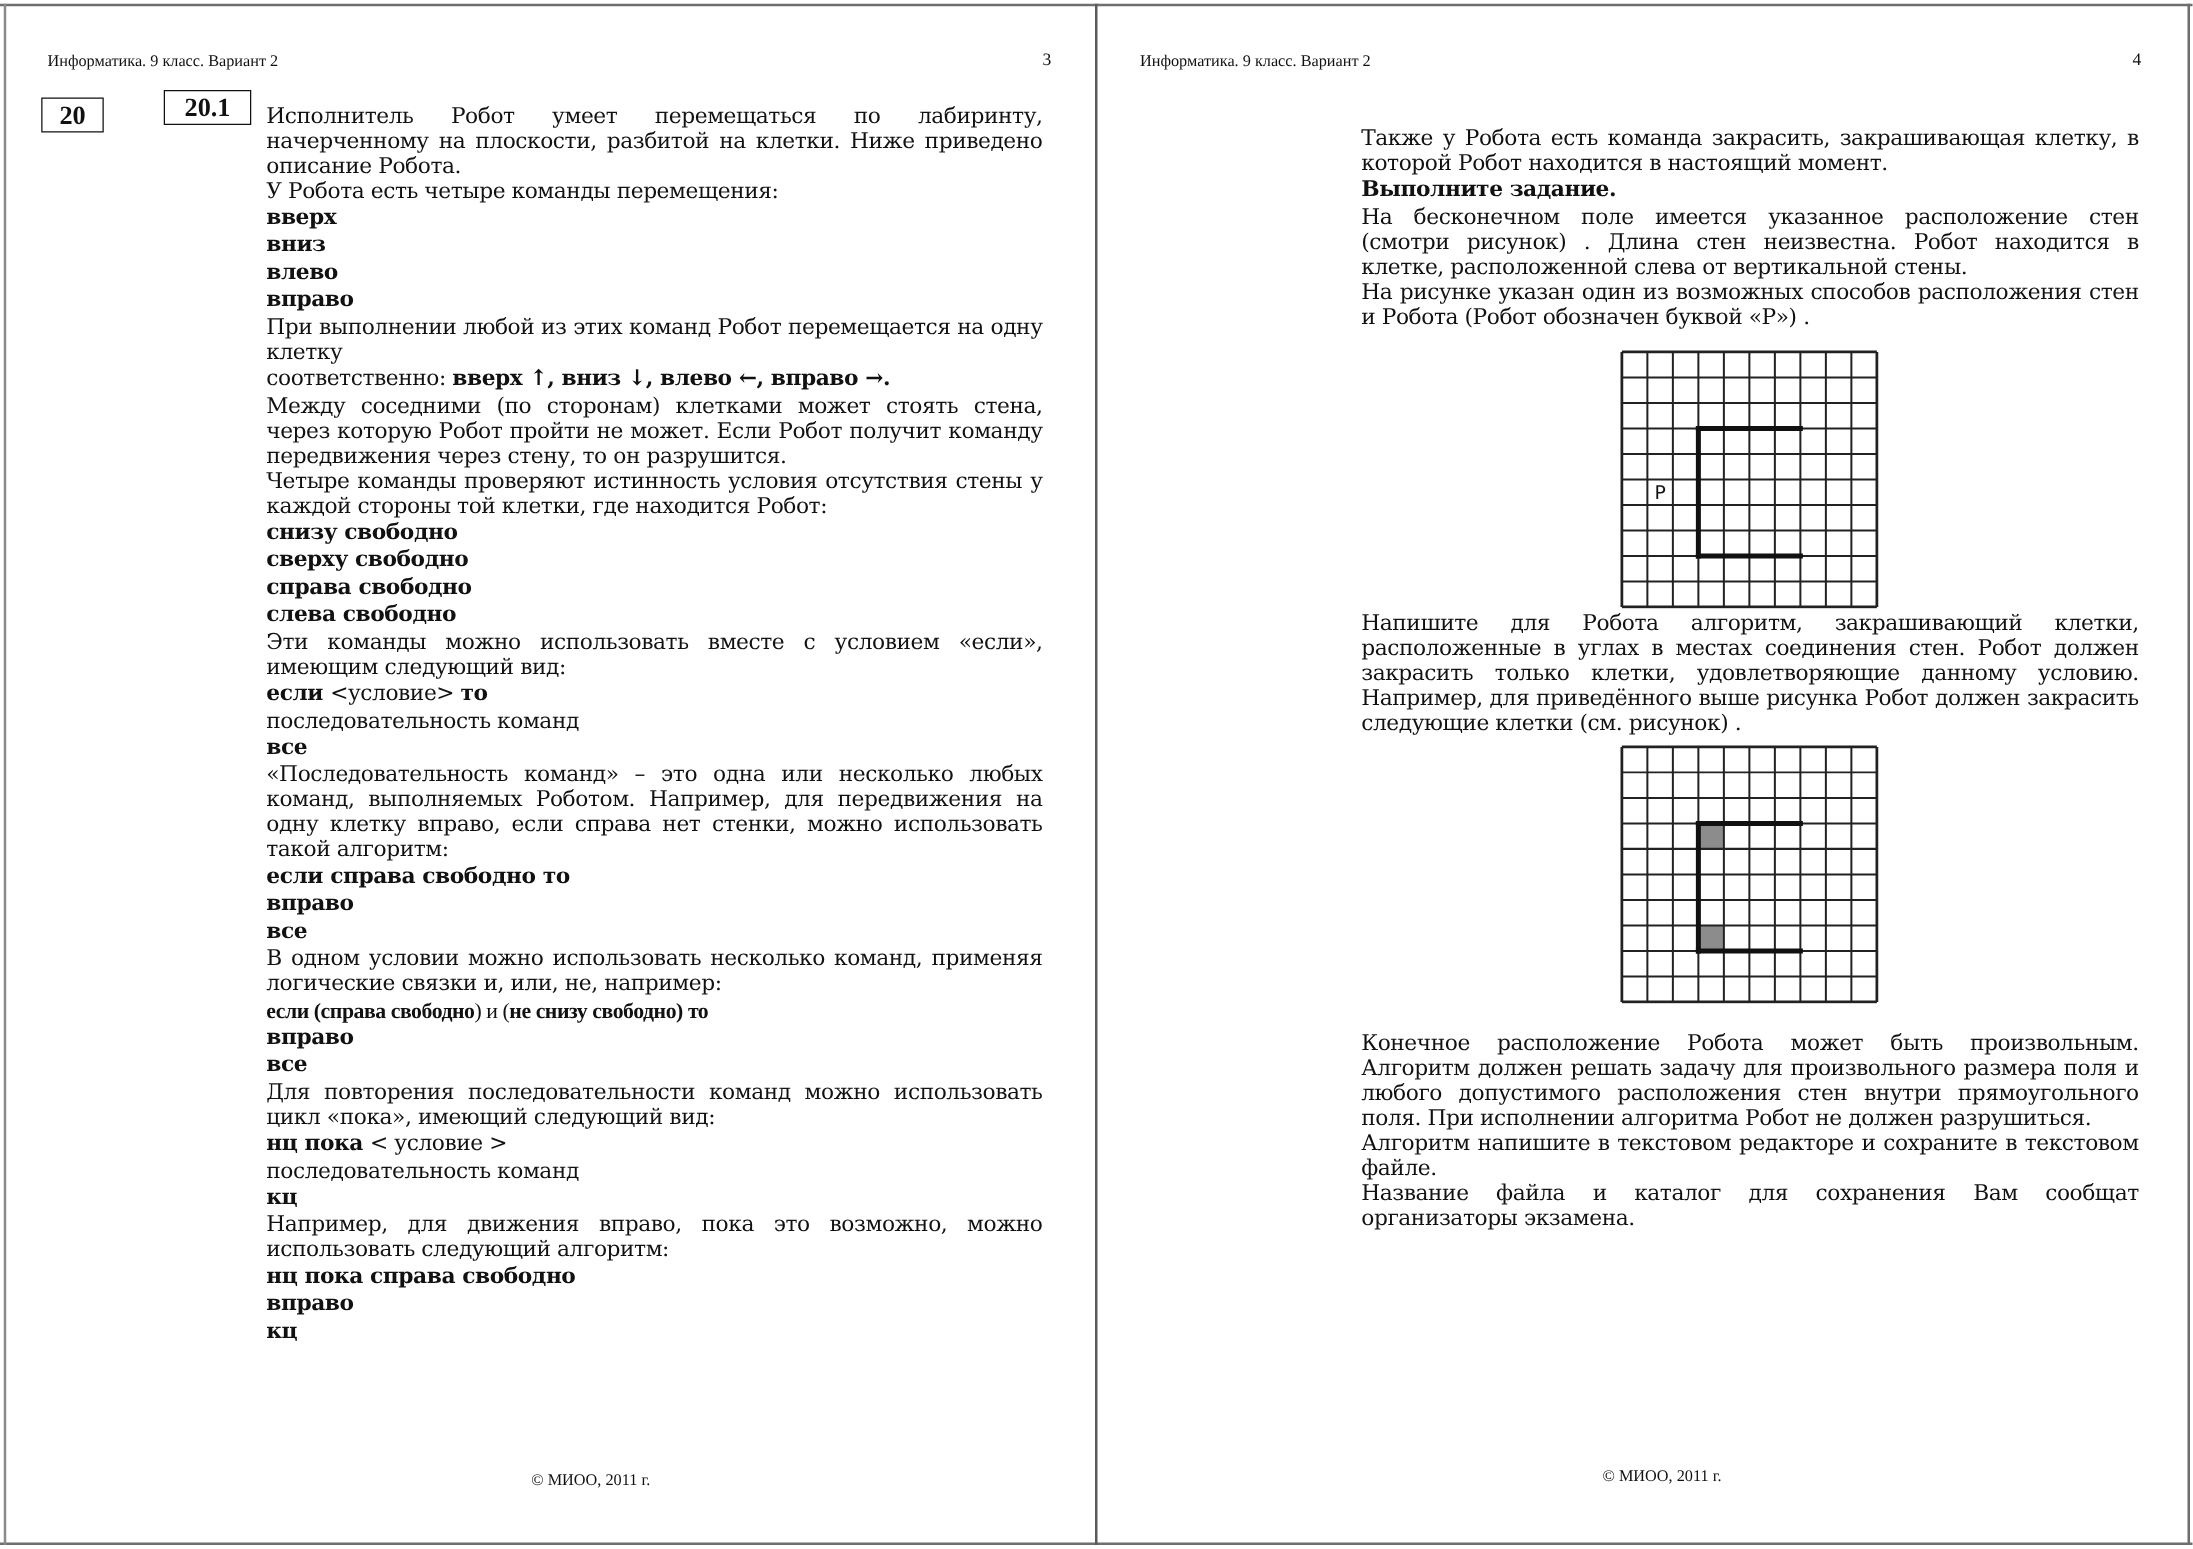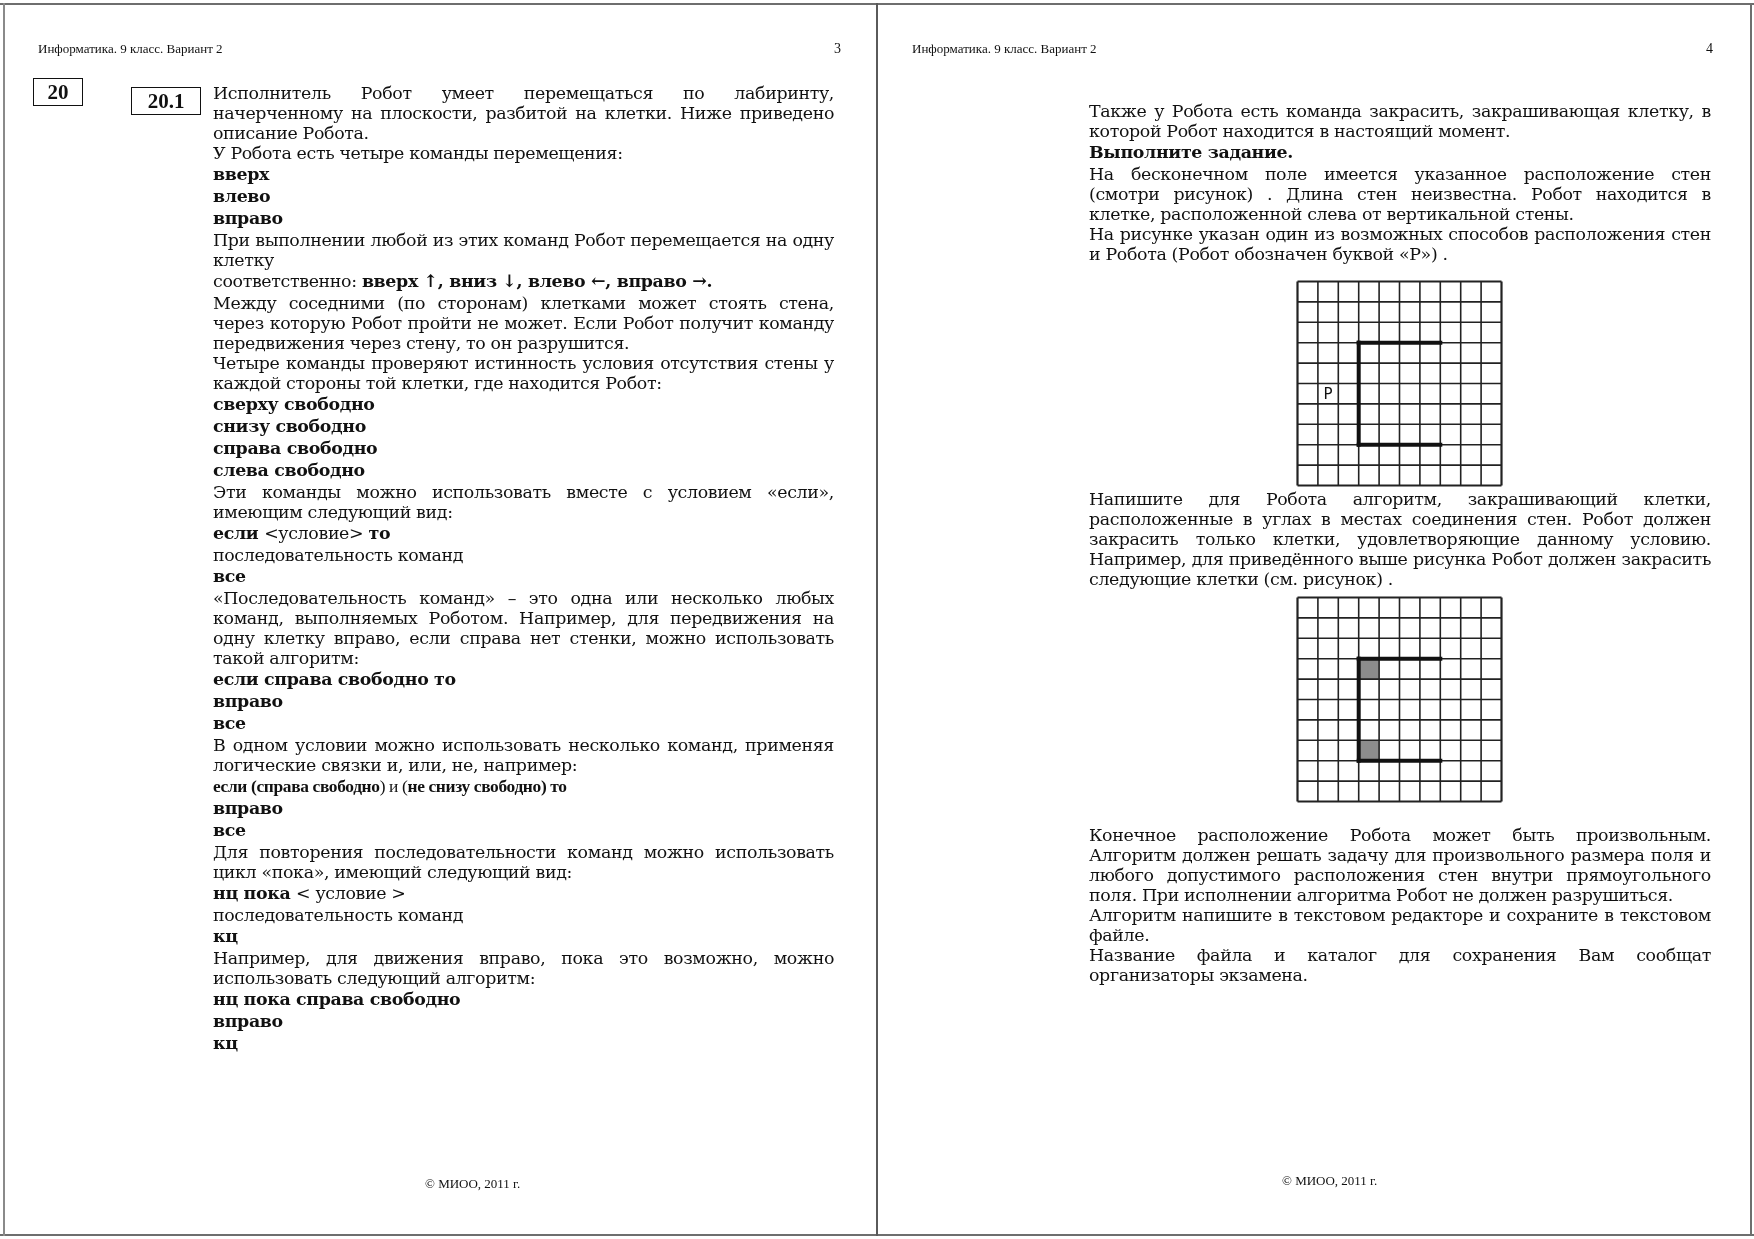--- a/index.html
+++ b/index.html
@@ -41,34 +41,35 @@
   <div class="edge-bottom"></div>
   <div class="edge-left"></div>
   <div class="edge-right"></div>
   <div class="divider"></div>
 
   <div class="page page-left">
     <div class="running-head" style="left:38px;">Информатика. 9 класс. Вариант 2</div>
     <div class="page-num" style="left:834px;">3</div>
 
     <div class="task-box" style="left:33px; top:78px; width:48px; height:26px;">20</div>
-    <div class="task-box" style="left:131px; top:87px; width:68px; height:26px;">20.1</div>
+    <div class="task-box" style="left:131px; top:72px; width:68px; height:26px;">20.1</div>
 
     <div class="body-col" id="left-body" style="left:213px; top:83px; width:621px;">
         <p class="j">Исполнитель Робот умеет перемещаться по лабиринту, начерченному на плоскости, разбитой на клетки. Ниже приведено описание Робота.</p>
         <p class="j">У Робота есть четыре команды перемещения:</p>
         <p class="b">вверх</p>
+        <p class="b">вниз</p>
         <p class="b">влево</p>
         <p class="b">вправо</p>
         <p class="j">При выполнении любой из этих команд Робот перемещается на одну клетку</p>
         <p class="b" style="font-weight: normal;"><span>соответственно: </span><span class="kw">вверх ↑, вниз ↓, влево ←, вправо →.</span></p>
         <p class="j">Между соседними (по сторонам) клетками может стоять стена, через которую Робот пройти не может. Если Робот получит команду передвижения через стену, то он разрушится.</p>
         <p class="j">Четыре команды проверяют истинность условия отсутствия стены у каждой стороны той клетки, где находится Робот:</p>
+        <p class="b">снизу свободно</p>
         <p class="b">сверху свободно</p>
-        <p class="b">снизу свободно</p>
         <p class="b">справа свободно</p>
         <p class="b">слева свободно</p>
         <p class="j">Эти команды можно использовать вместе с условием «если», имеющим следующий вид:</p>
         <p class="b" style="font-weight: normal;"><span class="kw">если </span><span>&lt;условие&gt; </span><span class="kw">то</span></p>
         <p class="j">последовательность команд</p>
         <p class="b">все</p>
         <p class="j">«Последовательность команд» – это одна или несколько любых команд, выполняемых Роботом. Например, для передвижения на одну клетку вправо, если справа нет стенки, можно использовать такой алгоритм:</p>
         <p class="b">если справа свободно то</p>
         <p class="b">вправо</p>
         <p class="b">все</p>

